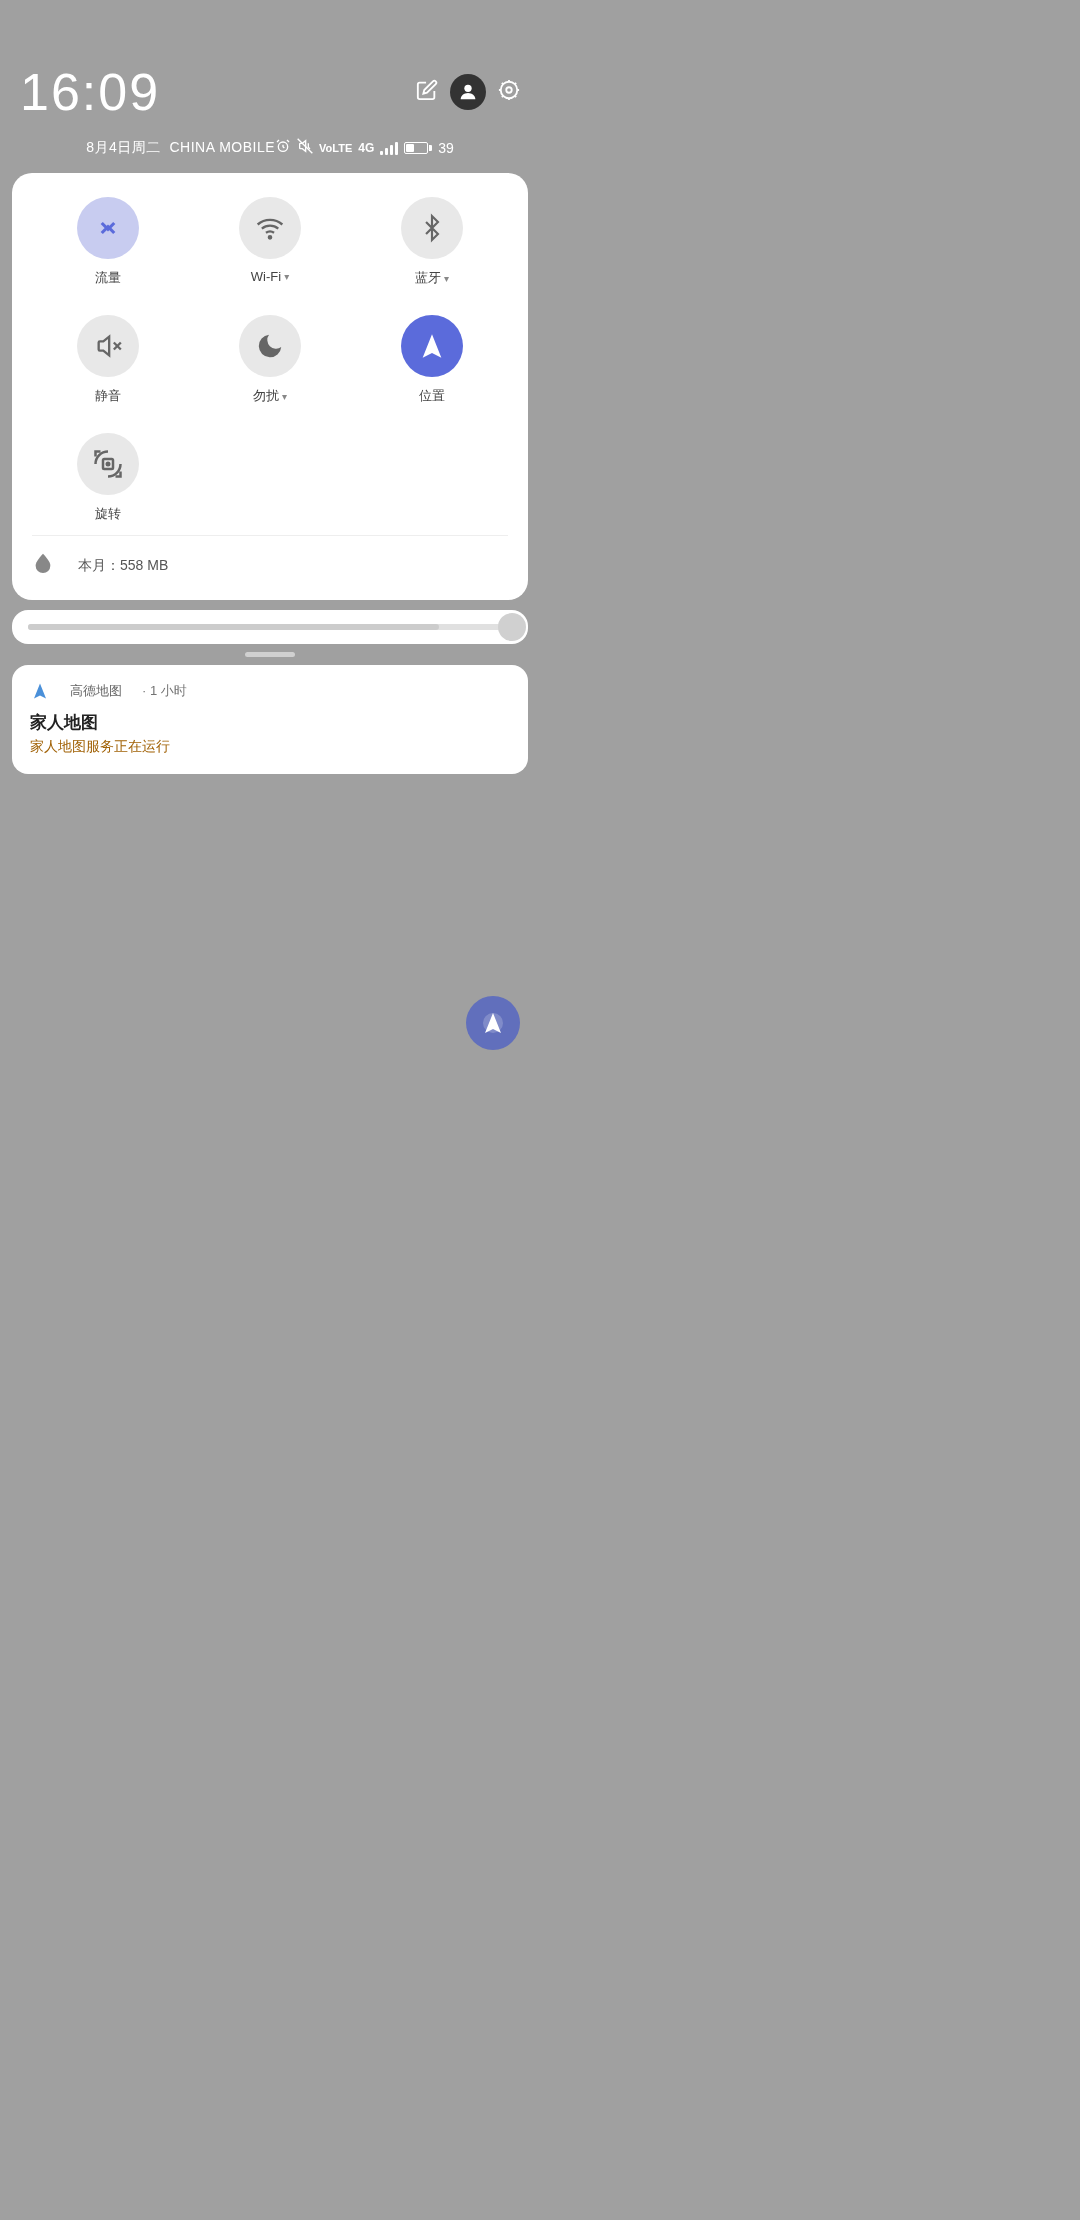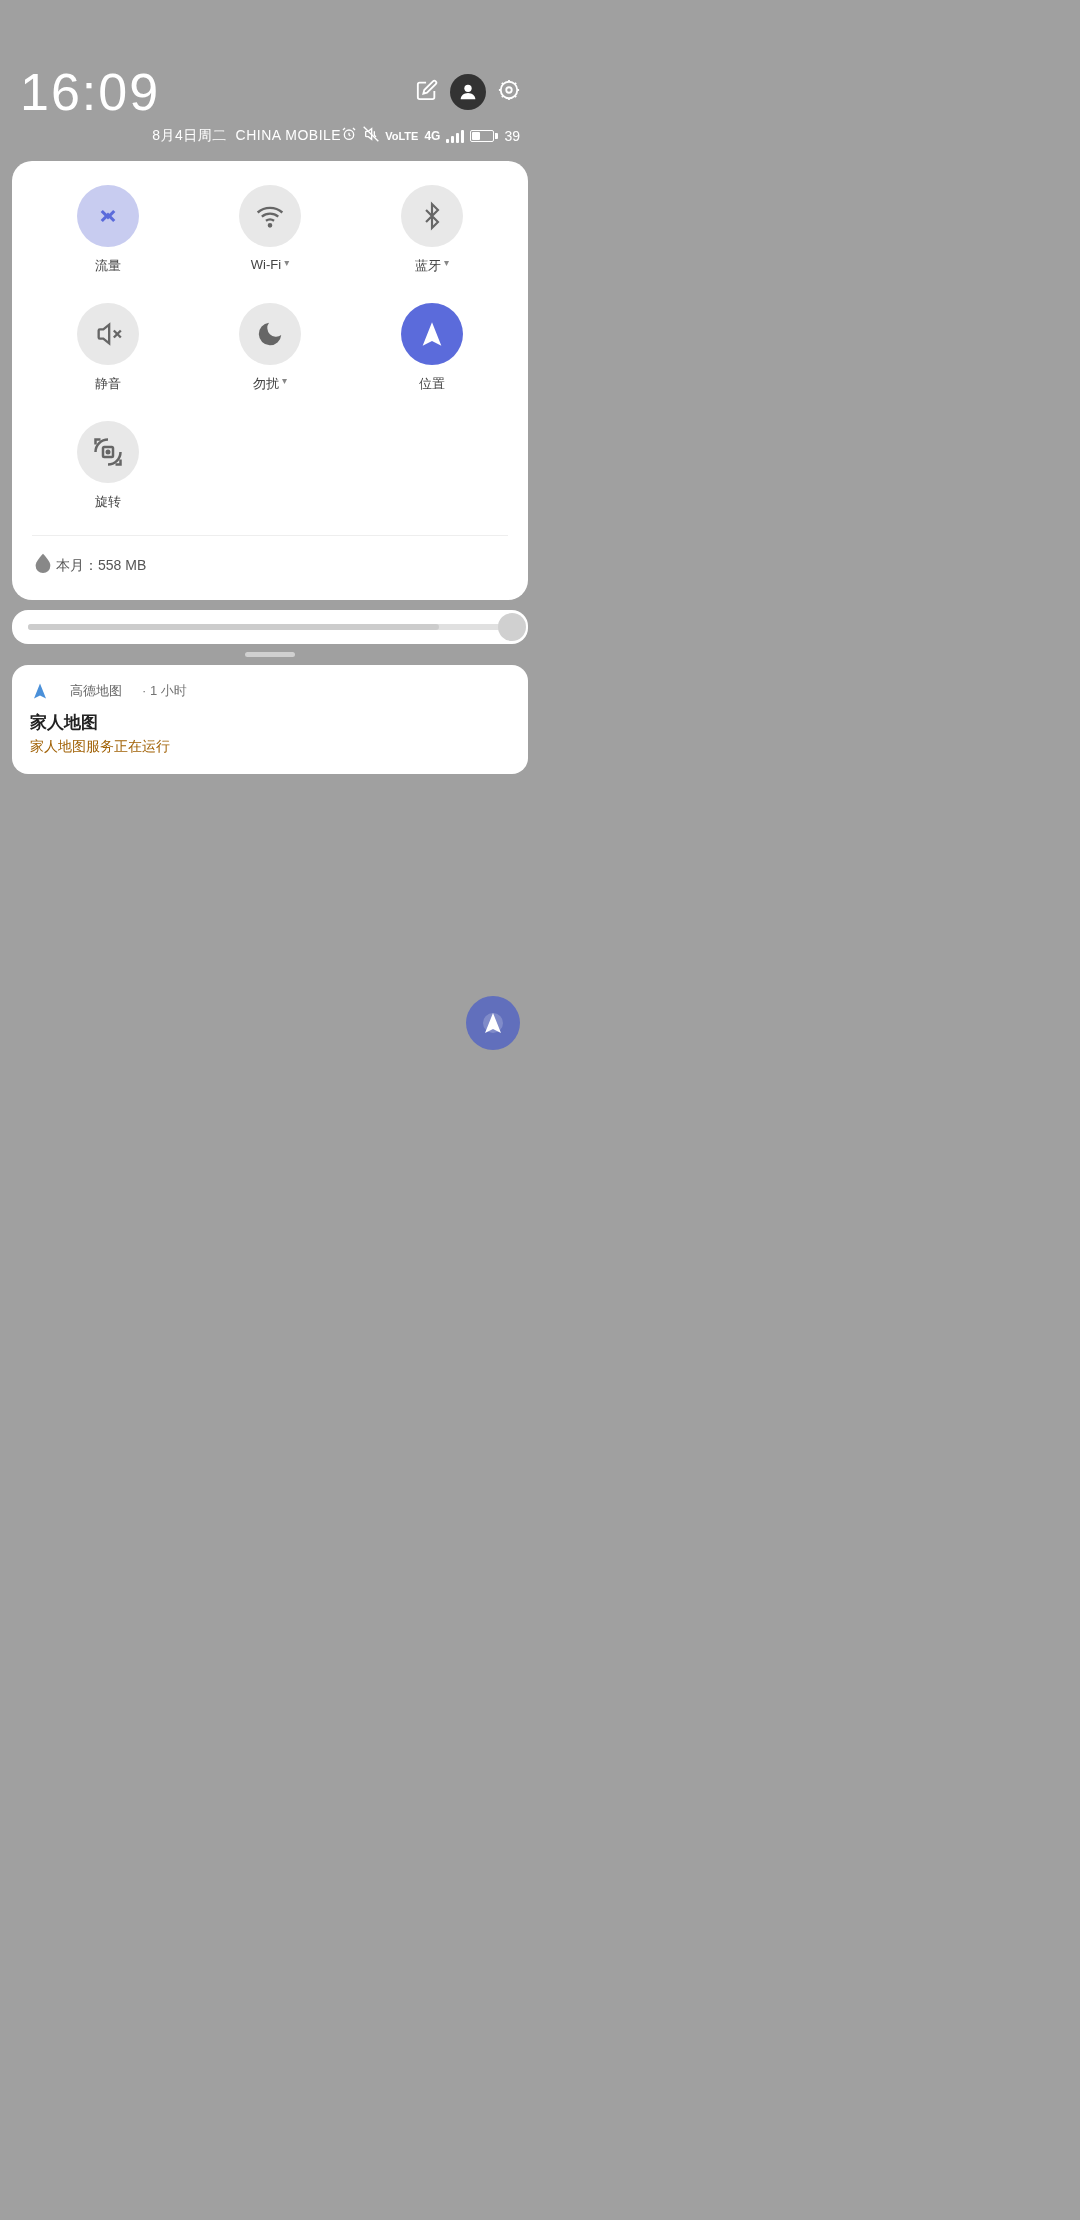--- a/index.html
+++ b/index.html
@@ -42,22 +42,22 @@
     }
 
     .status-icon {
       color: white;
       font-size: 20px;
     }
 
     .status-bottom {
       display: flex;
       align-items: center;
-      justify-content: flex-end;
-      margin-top: 4px;
+      justify-content: center;
+      margin-top: 16px;
     }
 
     .date-carrier {
       color: white;
       font-size: 14px;
       font-weight: 400;
       letter-spacing: 0.5px;
     }
 
     .status-icons-bottom {
@@ -156,38 +156,38 @@
     }
 
     .qs-circle.active-blue {
       background: #5b6bdb;
     }
 
     .qs-label {
       font-size: 13px;
       color: #444;
       display: flex;
-      align-items: flex-start;
+      align-items: center;
       gap: 3px;
       white-space: nowrap;
     }
 
     .qs-chevron {
       font-size: 10px;
       color: #888;
     }
 
     
     .data-usage-row {
-      margin-top: 24px;
+      margin-top: 12px;
       padding-top: 16px;
       border-top: 1px solid #eee;
       display: flex;
       align-items: center;
-      gap: 2px;
+      gap: 24px;
     }
 
     .data-drop-icon {
       font-size: 22px;
       color: #666;
     }
 
     .data-usage-text {
       font-size: 14px;
       color: #555;

